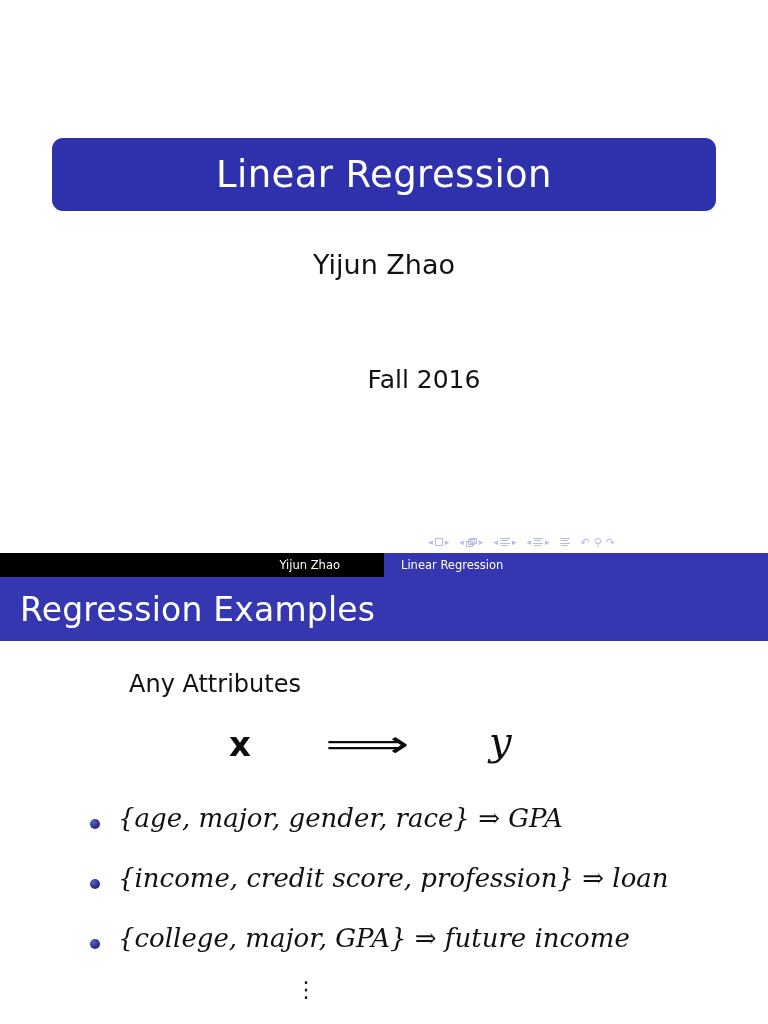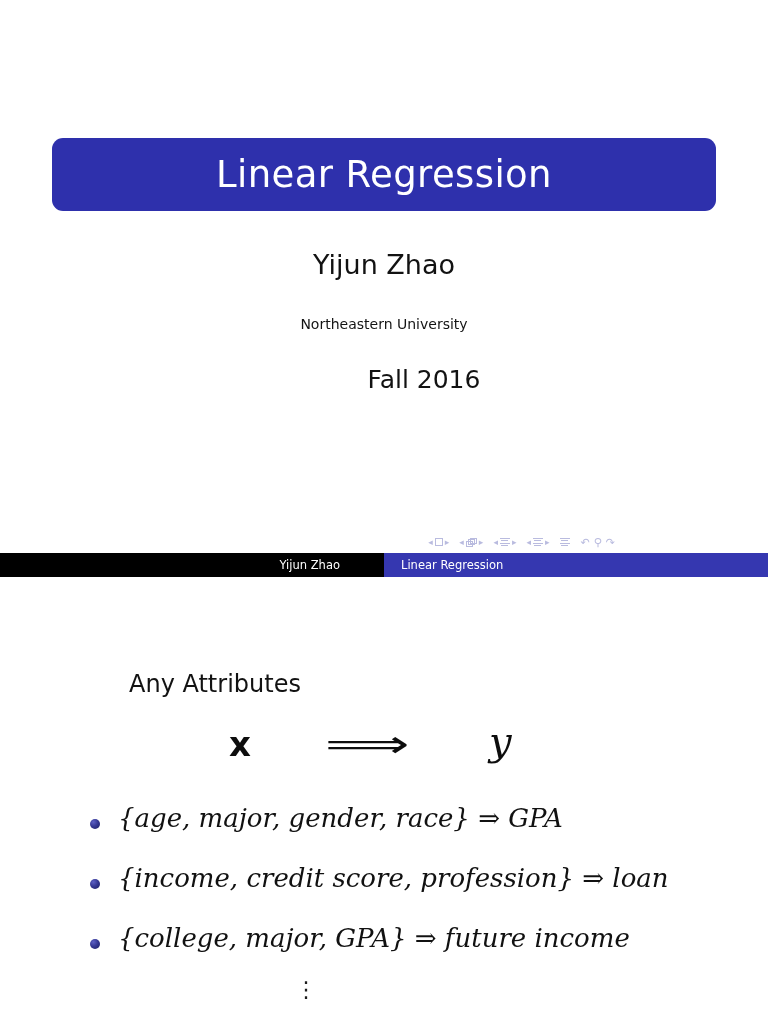--- a/index.html
+++ b/index.html
@@ -315,21 +315,20 @@
 <body>
 
 <div id="slide-title">
 
   <div class="title-box">
     <span class="title-box-text">Linear Regression</span>
   </div>
 
   <div class="author-name">Yijun Zhao</div>
 
-  <div class="institute">Northeastern University</div>
 
   <div class="date-line">Fall 2016</div>
 
   <div class="nav-symbols">
 
     <span class="nav-group">
       <span class="nav-arrow">◂</span>
       <span class="nav-sq"></span>
       <span class="nav-arrow">▸</span>
     </span>
@@ -389,20 +388,23 @@
     </div>
     <div class="footer-right">
       <span class="footer-text">Linear Regression</span>
     </div>
   </div>
 
 </div>
 
 <div id="slide-content">
 
+  <div class="frame-titlebar">
+    <span class="frame-title">Regression Examples</span>
+  </div>
 
   <div class="map-head">
     <span class="lbl lbl-x">Any Attributes</span>
   </div>
 
   <div class="map-row">
     <span class="sym sym-x">x</span>
     <span class="sym sym-arrow">⟹</span>
     <span class="sym sym-y">y</span>
   </div>

